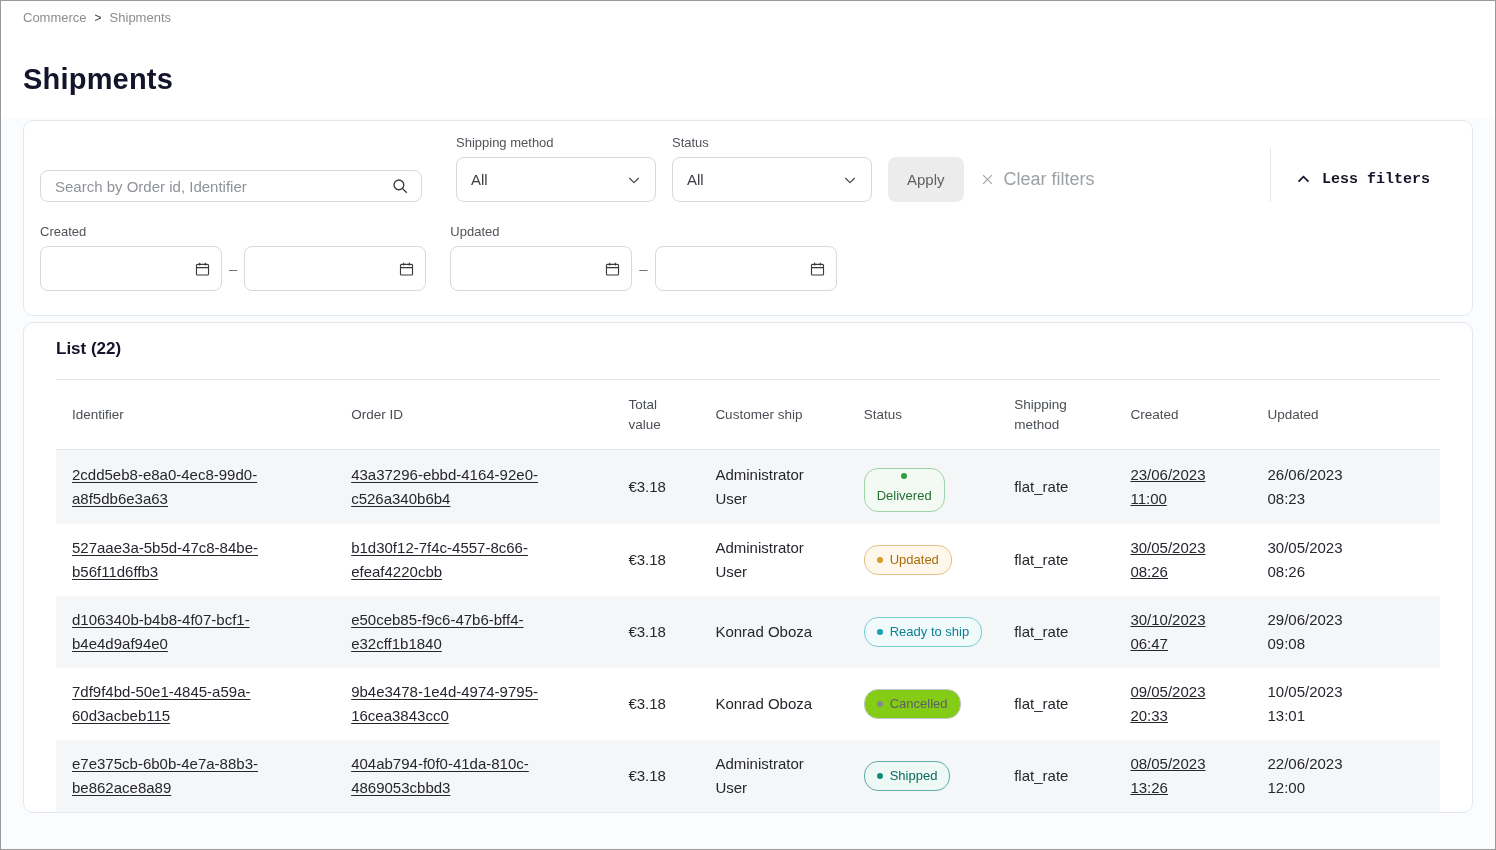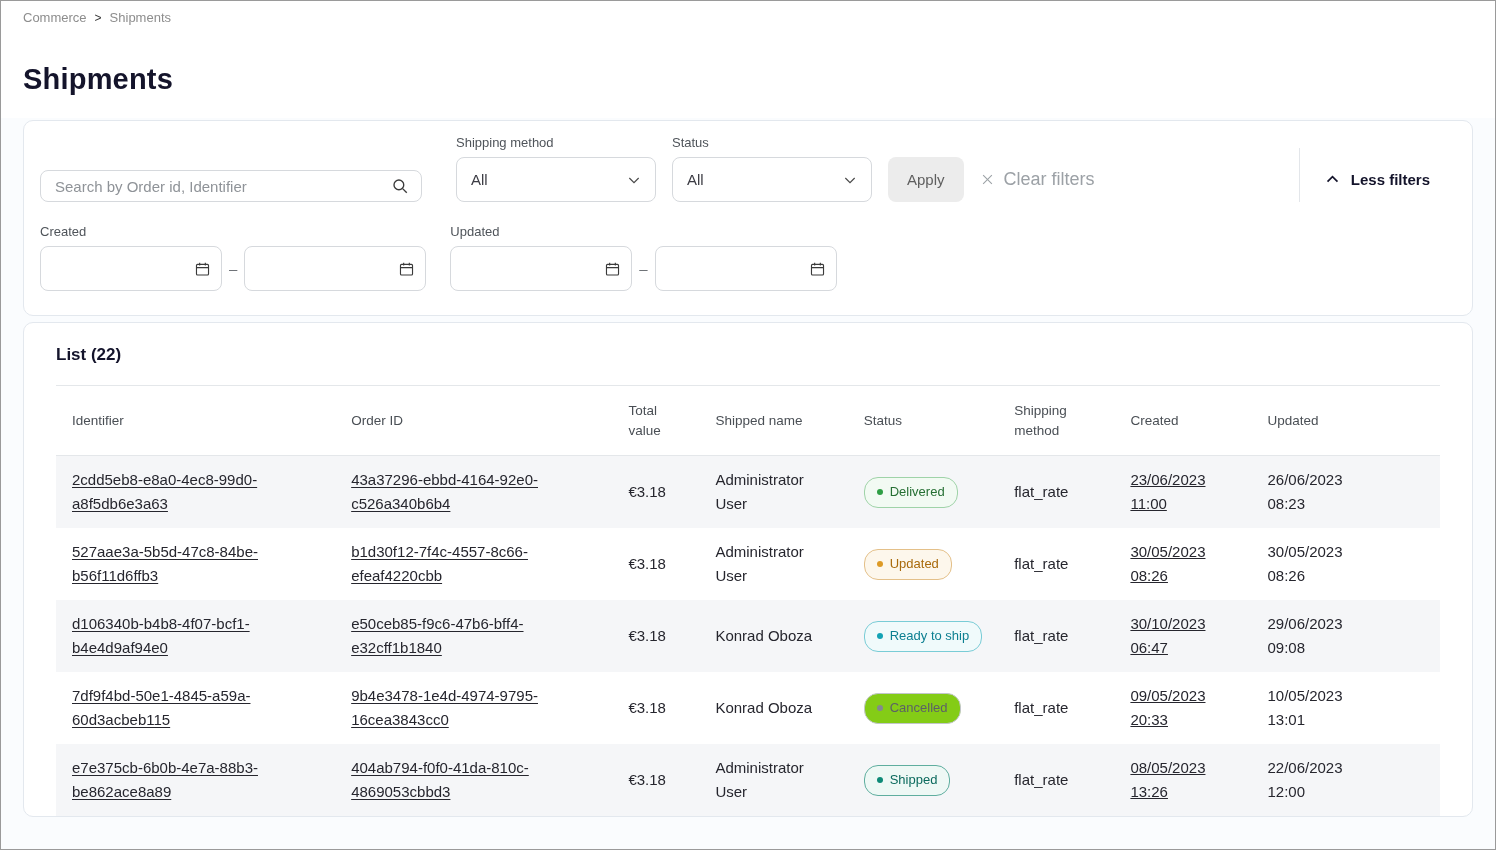--- a/index.html
+++ b/index.html
@@ -63,35 +63,35 @@
   }
   .clear-filters {
     height:45px; display:flex; align-items:center; gap:9px;
     color:#9ca1a6; font-size:18px; cursor:pointer;
   }
   .fill { flex:1; }
   .divider-v { width:1px; height:54px; background:#e3e6ea; align-self:flex-end; }
   .less-filters {
     height:45px; display:flex; align-items:center; gap:10px;
     font-size:15px; font-weight:700; color:#14142b;
-    cursor:pointer; margin-right:26px; margin-left:8px;
+    cursor:pointer; margin-right:26px; margin-left:8px;font-family:Liberation Mono, monospace;
   }
   .filter-row-2 { display:flex; gap:24px; margin-top:22px; align-items:flex-end; }
   .date-pair { display:flex; align-items:center; }
   .date-box { position:relative; width:182px; }
   .date-input {
     width:100%; height:45px;
     border:1px solid #d6d9dd; border-radius:8px;
     padding:0 38px 0 12px; font-size:15px; background:#fff; outline:none;
     font-family:"Liberation Sans", sans-serif;
   }
   .cal-icon { position:absolute; right:11px; top:50%; transform:translateY(-50%); color:#3a3a3a; display:flex; }
   .dash { color:#6f7378; margin:0 7px; font-size:15px; }
   
-  .list-card { margin-top:6px; padding:22px 32px 0; }
+  .list-card { margin-top:6px; padding:16px 32px 0; }
   .list-title { font-size:17px; font-weight:700; color:#14142b; margin-bottom:20px; }
   table { border-collapse:collapse; table-layout:fixed; }
   thead th {
     border-top:1px solid #e4e7ea; border-bottom:1px solid #e4e7ea;
     font-weight:400; font-size:13.5px; color:#4a4f55;
     text-align:left; vertical-align:middle;
     padding:15px 16px; line-height:1.45;
   }
   tbody td {
     padding:12px 16px; font-size:15px; color:#26262e;
@@ -260,35 +260,35 @@
           <col style="width:140px">
             <col style="width:118px">
             <col style="width:128px">
             <col style="width:190px">
         </colgroup>
         <thead>
           <tr>
             <th>Identifier</th>
             <th>Order ID</th>
             <th>Total value</th>
-            <th>Shipped name</th>
+            <th>Customer ship</th>
             <th>Status</th>
             <th>Shipping method</th>
             <th>Created</th>
             <th>Updated</th>
           </tr>
         </thead>
         <tbody>
   <tr>
     <td><a href="#">2cdd5eb8-e8a0-4ec8-99d0-a8f5db6e3a63</a></td>
     <td><a href="#">43a37296-ebbd-4164-92e0-c526a340b6b4</a></td>
     <td>€3.18</td>
     <td>Administrator User</td>
     <td>
-      <span class="badge" style="color: rgb(37, 111, 51); border-color: rgb(159, 211, 168); background: rgb(242, 250, 243);">
+      <span class="badge" style="color: rgb(37, 111, 51); border-color: rgb(159, 211, 168); background: rgb(242, 250, 243); flex-direction: column;">
         <span class="dot" style="background: rgb(46, 158, 68);"></span>
         <span>Delivered</span>
       </span>
     </td>
     <td>flat_rate</td>
     <td class="col-created-cell">23/06/2023 11:00</td>
     <td class="col-updated-cell">26/06/2023 08:23</td>
   </tr>
 
   <tr>

